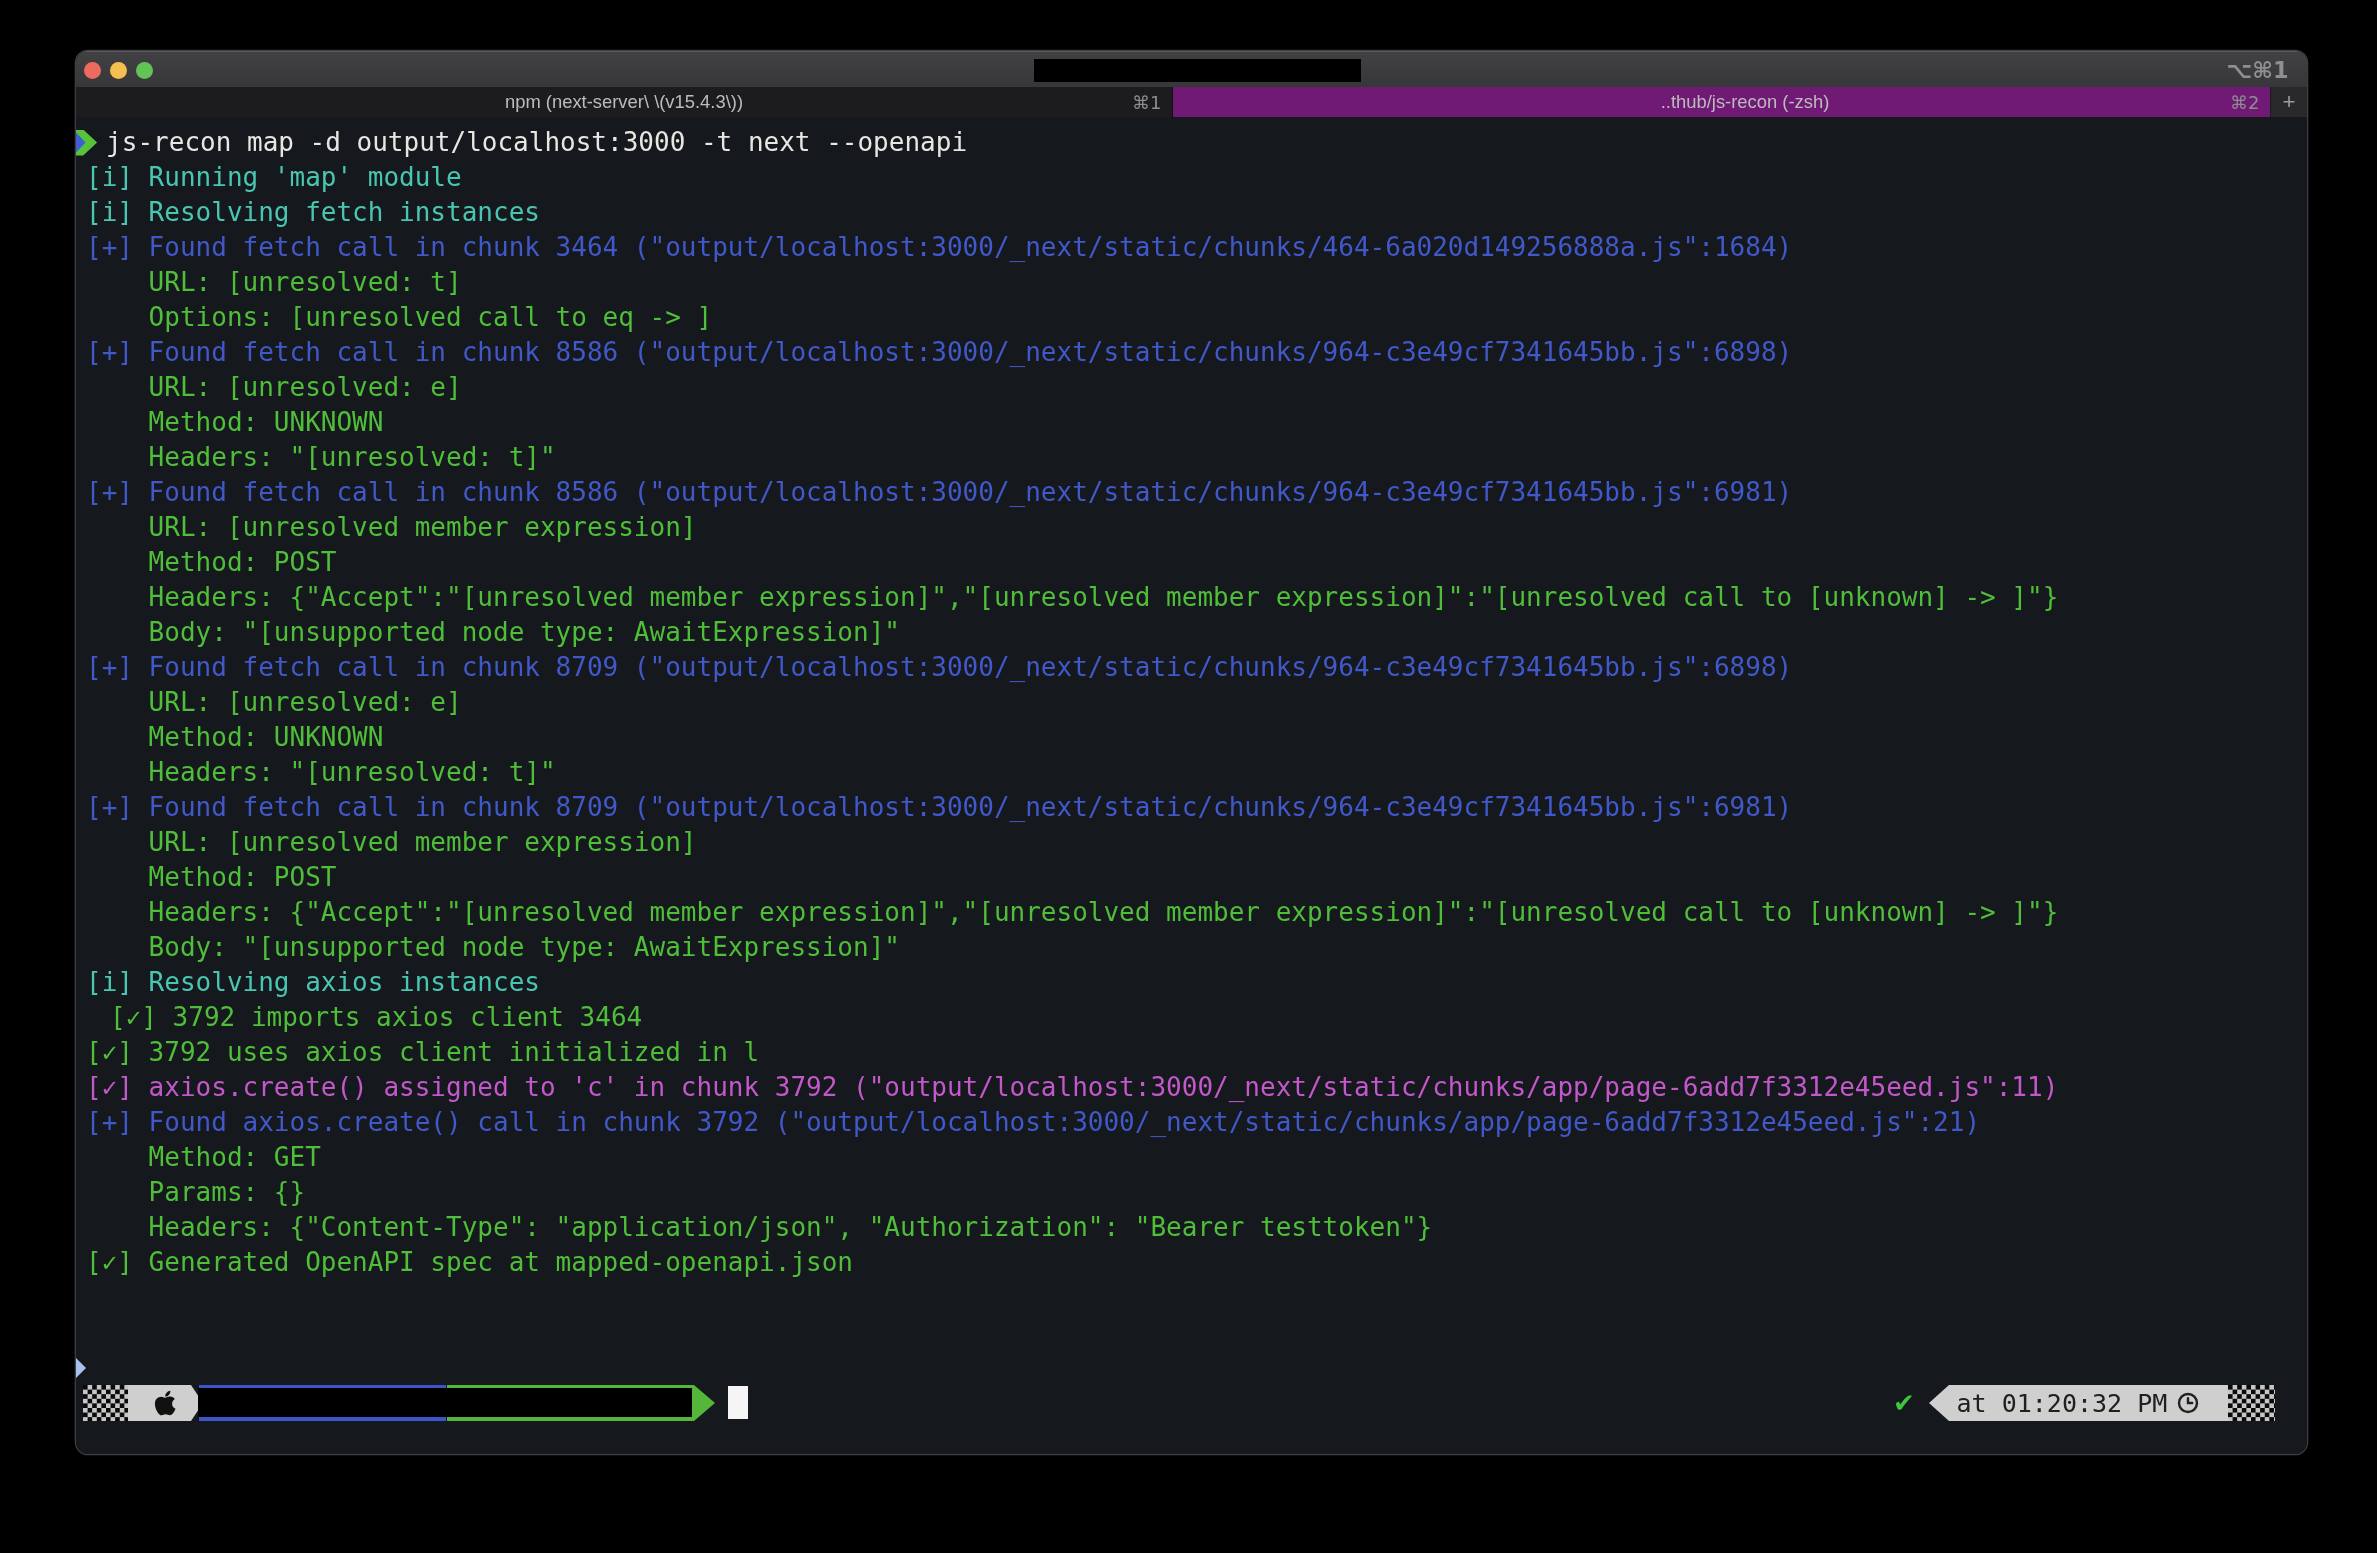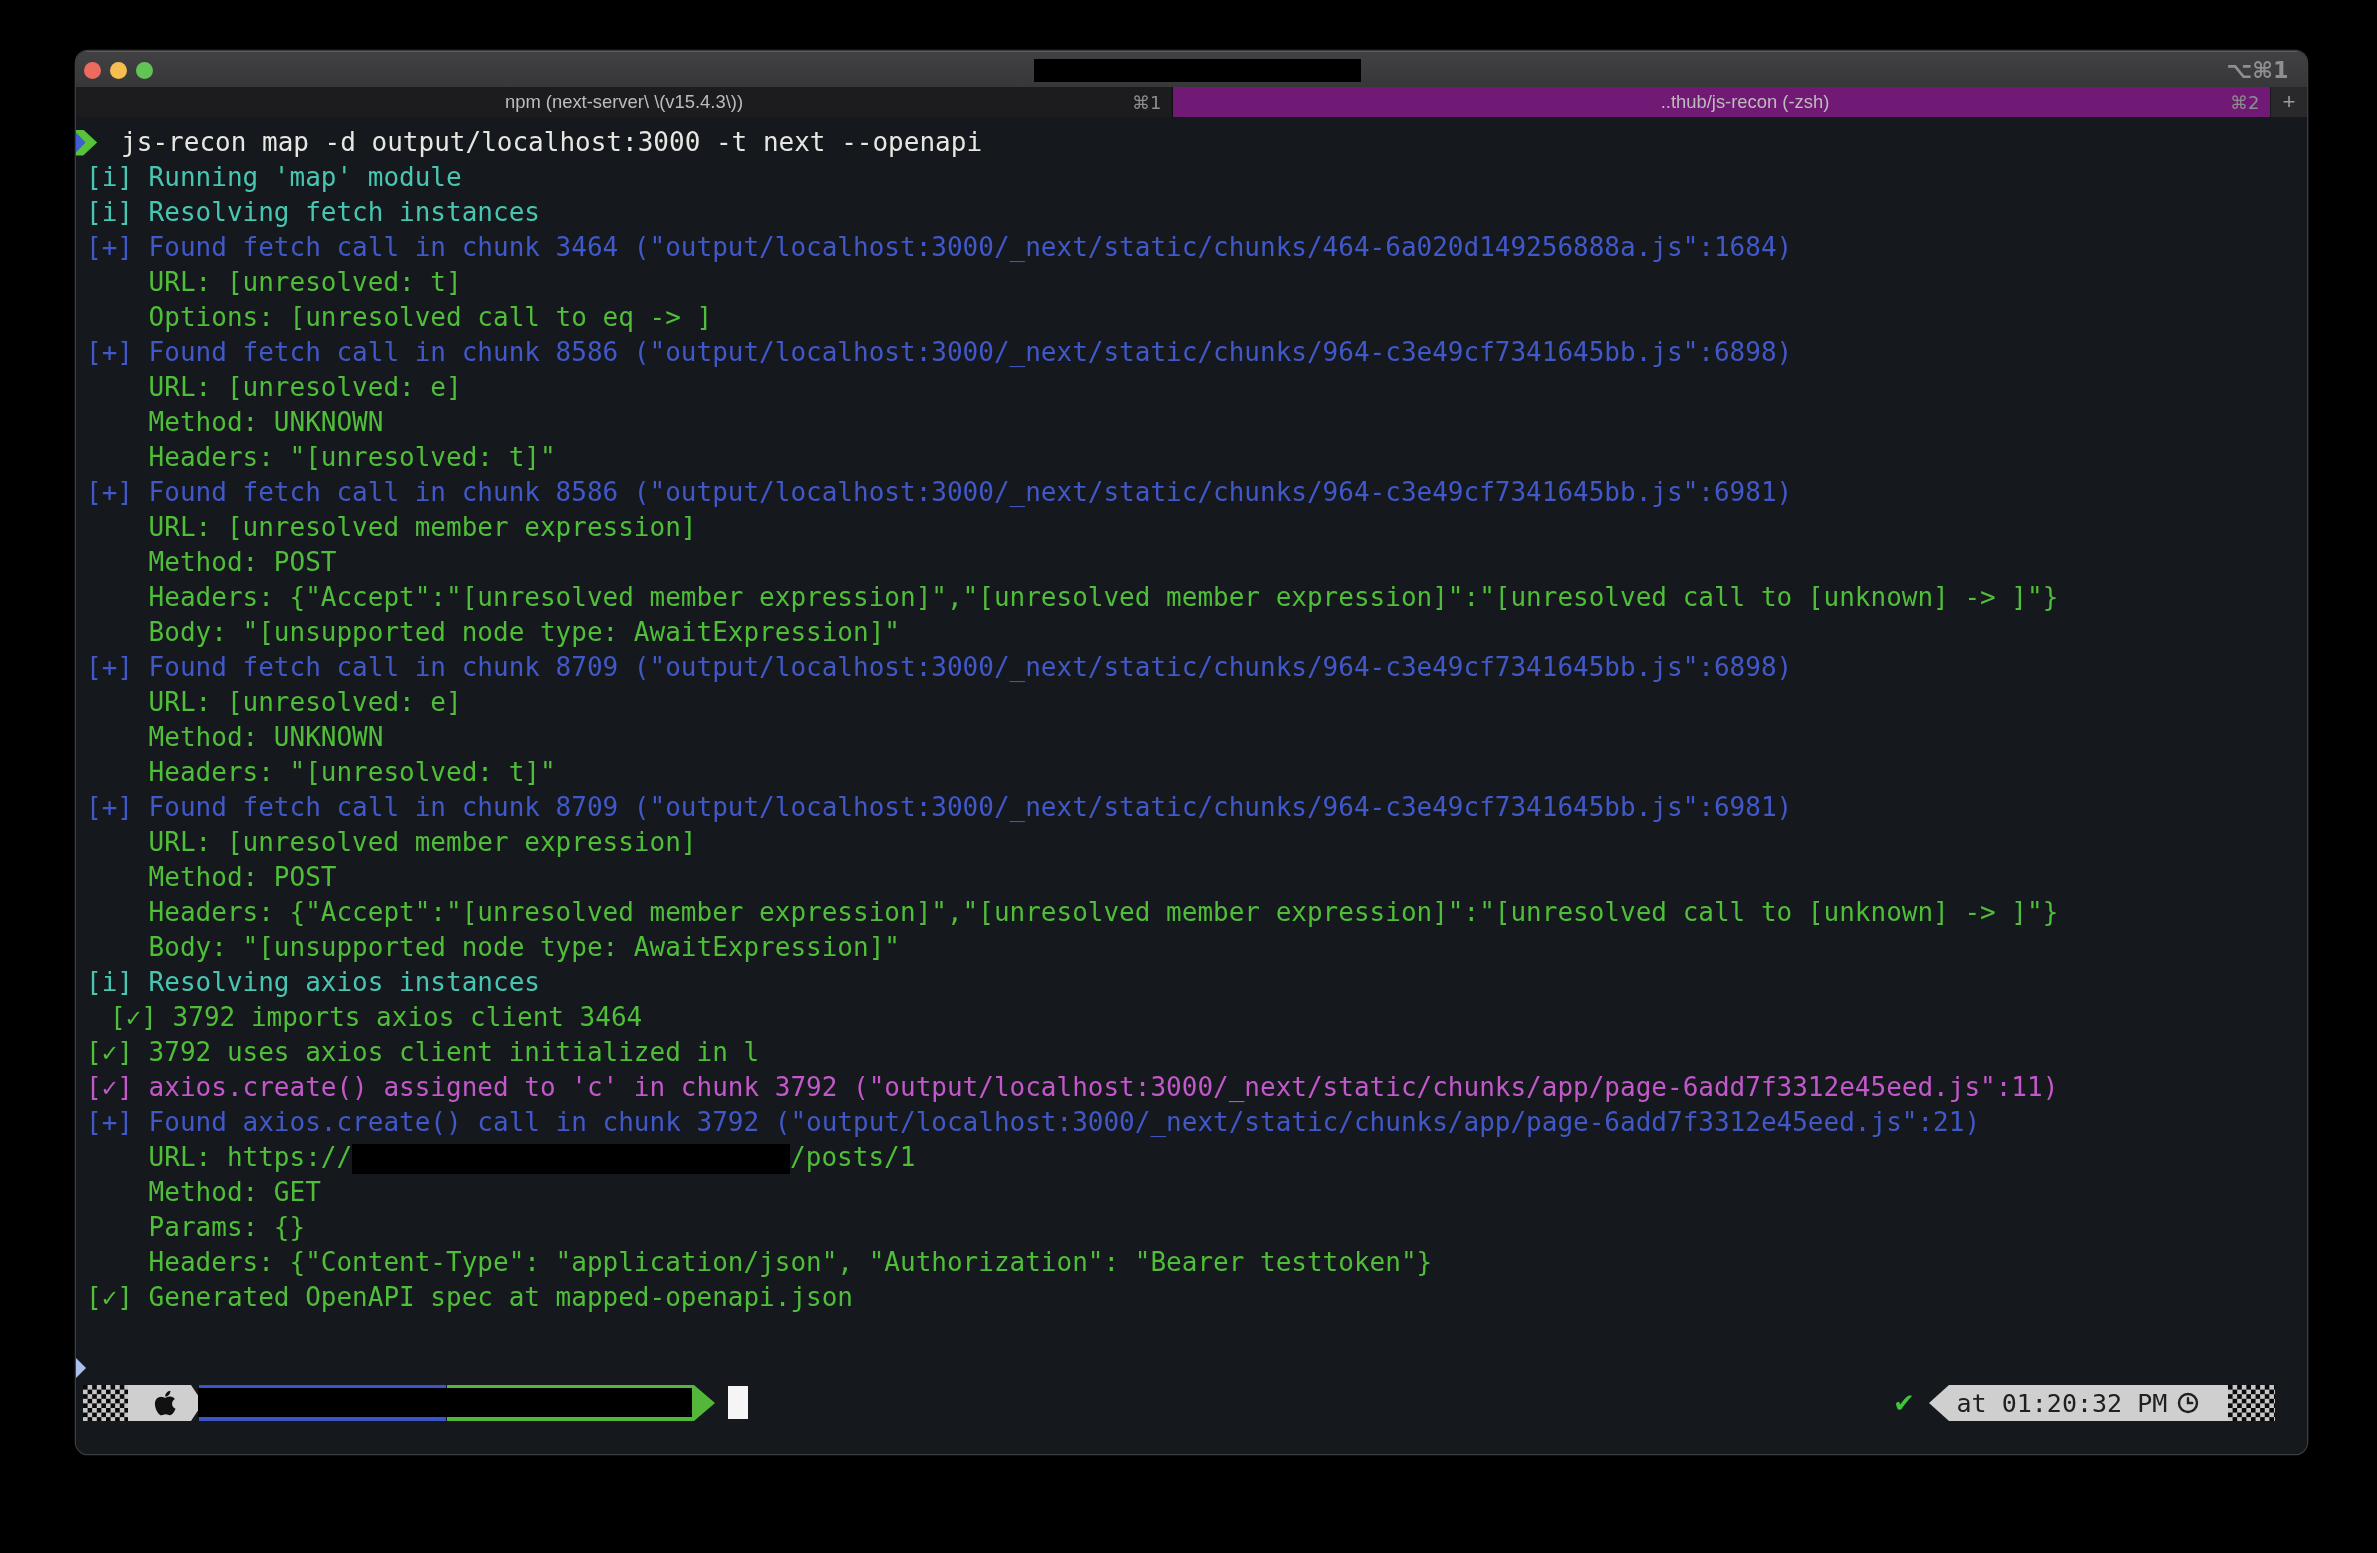--- a/index.html
+++ b/index.html
@@ -34,21 +34,21 @@
           align-items:center;justify-content:center;color:#9a9a9c;font-size:22.4px;font-weight:200;}
 
   
   .content{position:absolute;left:0;top:66px;right:0;bottom:0;background:#15181d;}
   .lines{padding:8px 0 0 10px;font-size:26px;line-height:35px;}
   .tline{white-space:pre;height:35px;}
   .chev{display:inline-block;width:24px;height:26px;vertical-align:-4.6px;
         clip-path:polygon(0 0,42% 0,100% 50%,42% 100%,0 100%,52% 50%);}
   .chev-blue{background:#3f5ed6;margin-left:-22.4px;}
   .chev-green{background:#57c23a;margin-left:-14.5px;}
-  .cmdtext{margin-left:24px;}
+  .cmdtext{margin-left:9px;}
   .redact{display:inline-block;background:#000;height:30px;vertical-align:-8px;}
 
   
   .prompt-sliver{position:absolute;left:0;top:1241px;width:10px;height:20px;background:#a9bfee;
                  clip-path:polygon(0 0,100% 50%,0 100%);}
 
   
   .statusbar{position:absolute;left:0;top:1268px;right:0;height:36px;}
   .checker{position:absolute;top:0;height:36px;
            background:conic-gradient(#c6c6c6 25%,#0a0a0a 0 50%,#c6c6c6 0 75%,#0a0a0a 0);
@@ -122,21 +122,20 @@
         <div class="tline"><span style="color: rgb(65, 88, 201);">[+] Found fetch call in chunk 8709 ("output/localhost:3000/_next/static/chunks/964-c3e49cf7341645bb.js":6981)</span></div>
         <div class="tline"><span style="color: rgb(79, 190, 56);">    URL: [unresolved member expression]</span></div>
         <div class="tline"><span style="color: rgb(79, 190, 56);">    Method: POST</span></div>
         <div class="tline"><span style="color: rgb(79, 190, 56);">    Headers: {"Accept":"[unresolved member expression]","[unresolved member expression]":"[unresolved call to [unknown] -&gt; ]"}</span></div>
         <div class="tline"><span style="color: rgb(79, 190, 56);">    Body: "[unsupported node type: AwaitExpression]"</span></div>
         <div class="tline"><span style="color: rgb(72, 198, 178);">[i] Resolving axios instances</span></div>
         <div class="tline"><span style="color: rgb(79, 190, 56); margin-left: 24px;">[✓] 3792 imports axios client 3464</span></div>
         <div class="tline"><span style="color: rgb(79, 190, 56); margin-top: 33px;">[✓] 3792 uses axios client initialized in l</span></div>
         <div class="tline"><span style="color: rgb(194, 88, 201);">[✓] axios.create() assigned to 'c' in chunk 3792 ("output/localhost:3000/_next/static/chunks/app/page-6add7f3312e45eed.js":11)</span></div>
         <div class="tline"><span style="color: rgb(65, 88, 201);">[+] Found axios.create() call in chunk 3792 ("output/localhost:3000/_next/static/chunks/app/page-6add7f3312e45eed.js":21)</span></div>
-        <div class="tline"><span style="color: rgb(79, 190, 56);">    URL: https://</span><span class="redact" style="width: 438px;"></span><span style="color: rgb(79, 190, 56);">/posts/1</span></div>
         <div class="tline"><span style="color: rgb(79, 190, 56);">    Method: GET</span></div>
         <div class="tline"><span style="color: rgb(79, 190, 56);">    Params: {}</span></div>
         <div class="tline"><span style="color: rgb(79, 190, 56);">    Headers: {"Content-Type": "application/json", "Authorization": "Bearer testtoken"}</span></div>
         <div class="tline"><span style="color: rgb(79, 190, 56);">[✓] Generated OpenAPI spec at mapped-openapi.json</span></div>
       </div>
 
     <div class="prompt-sliver"></div>
 
     <div class="statusbar">
       <div class="checker left"></div>

